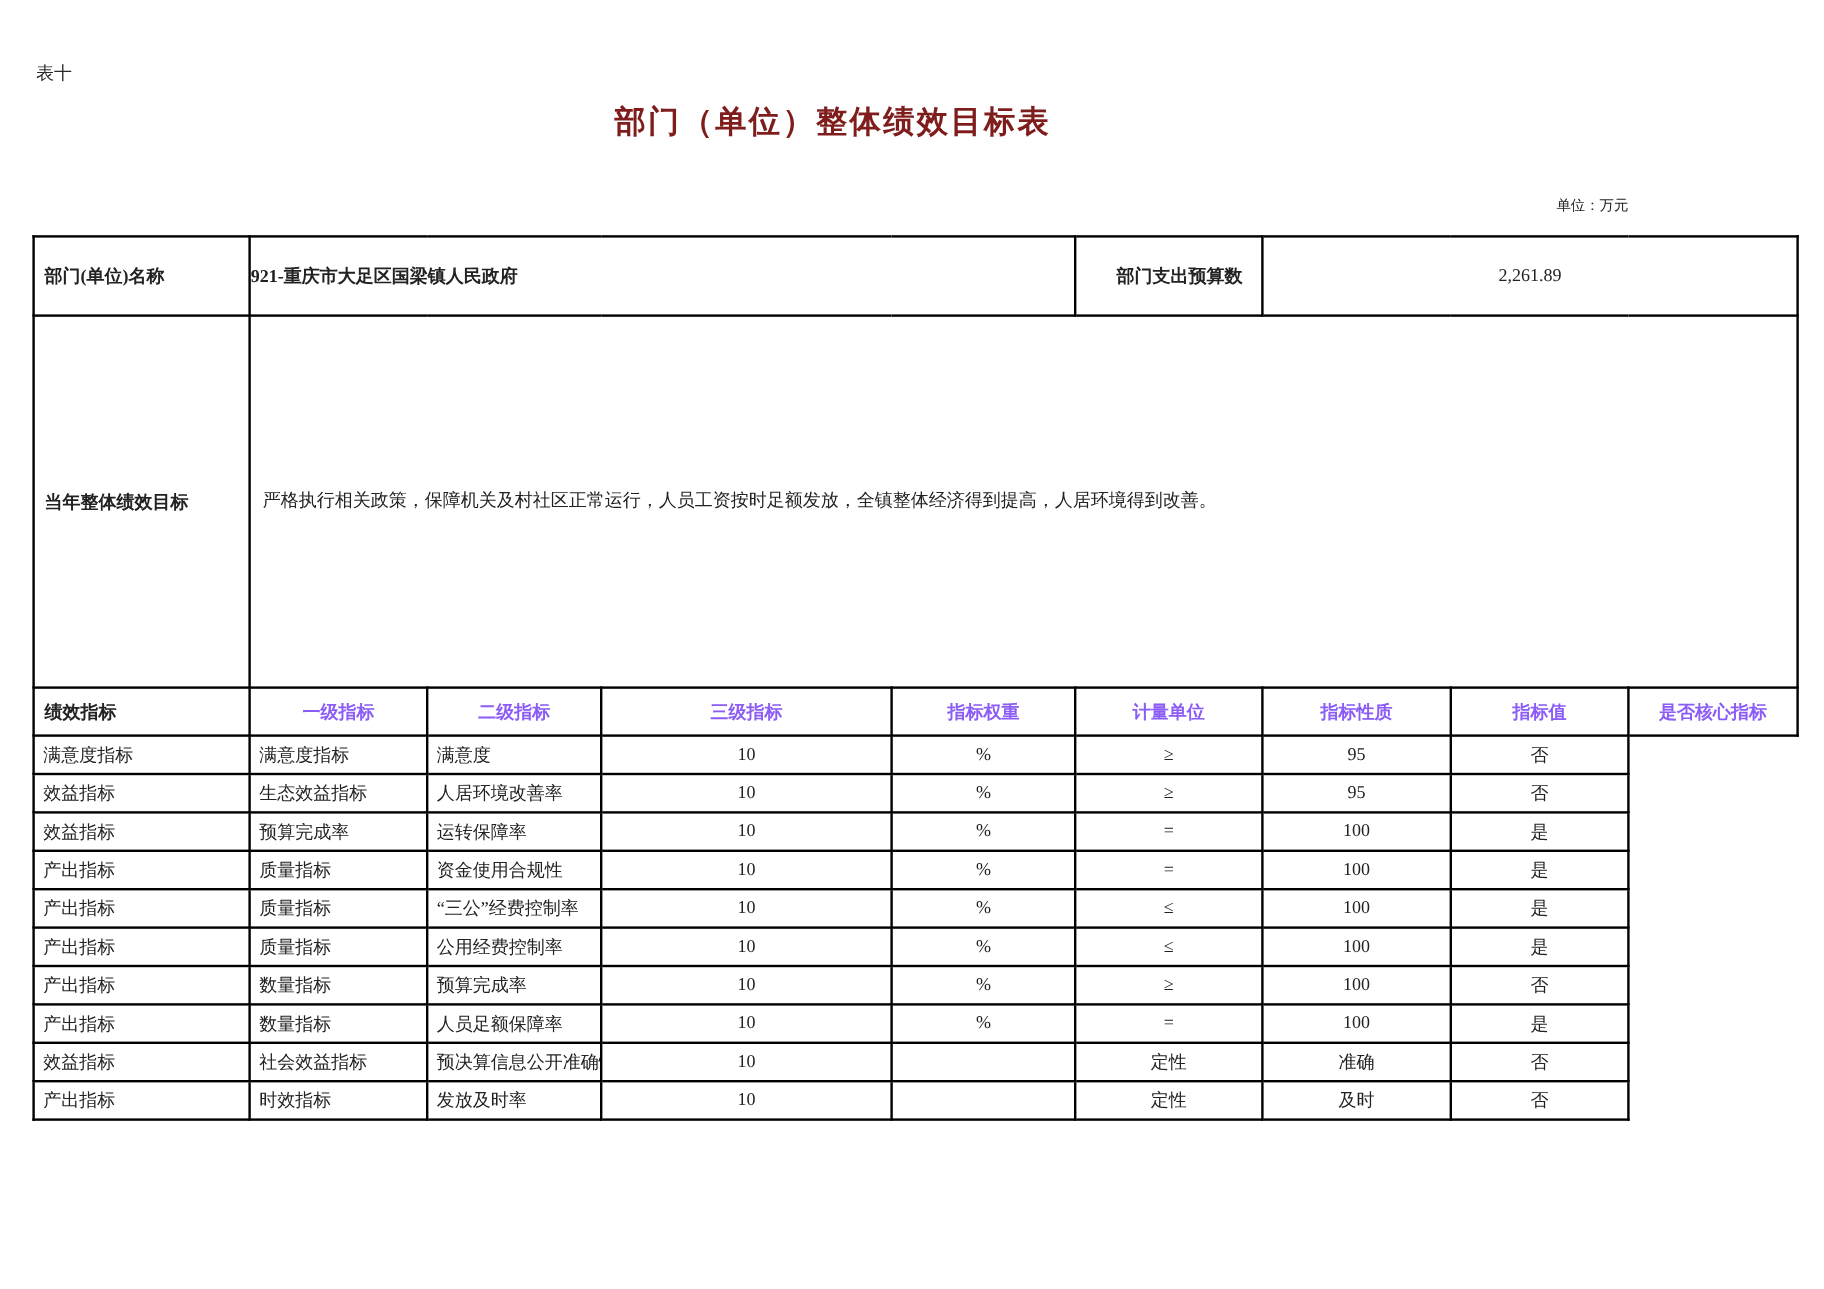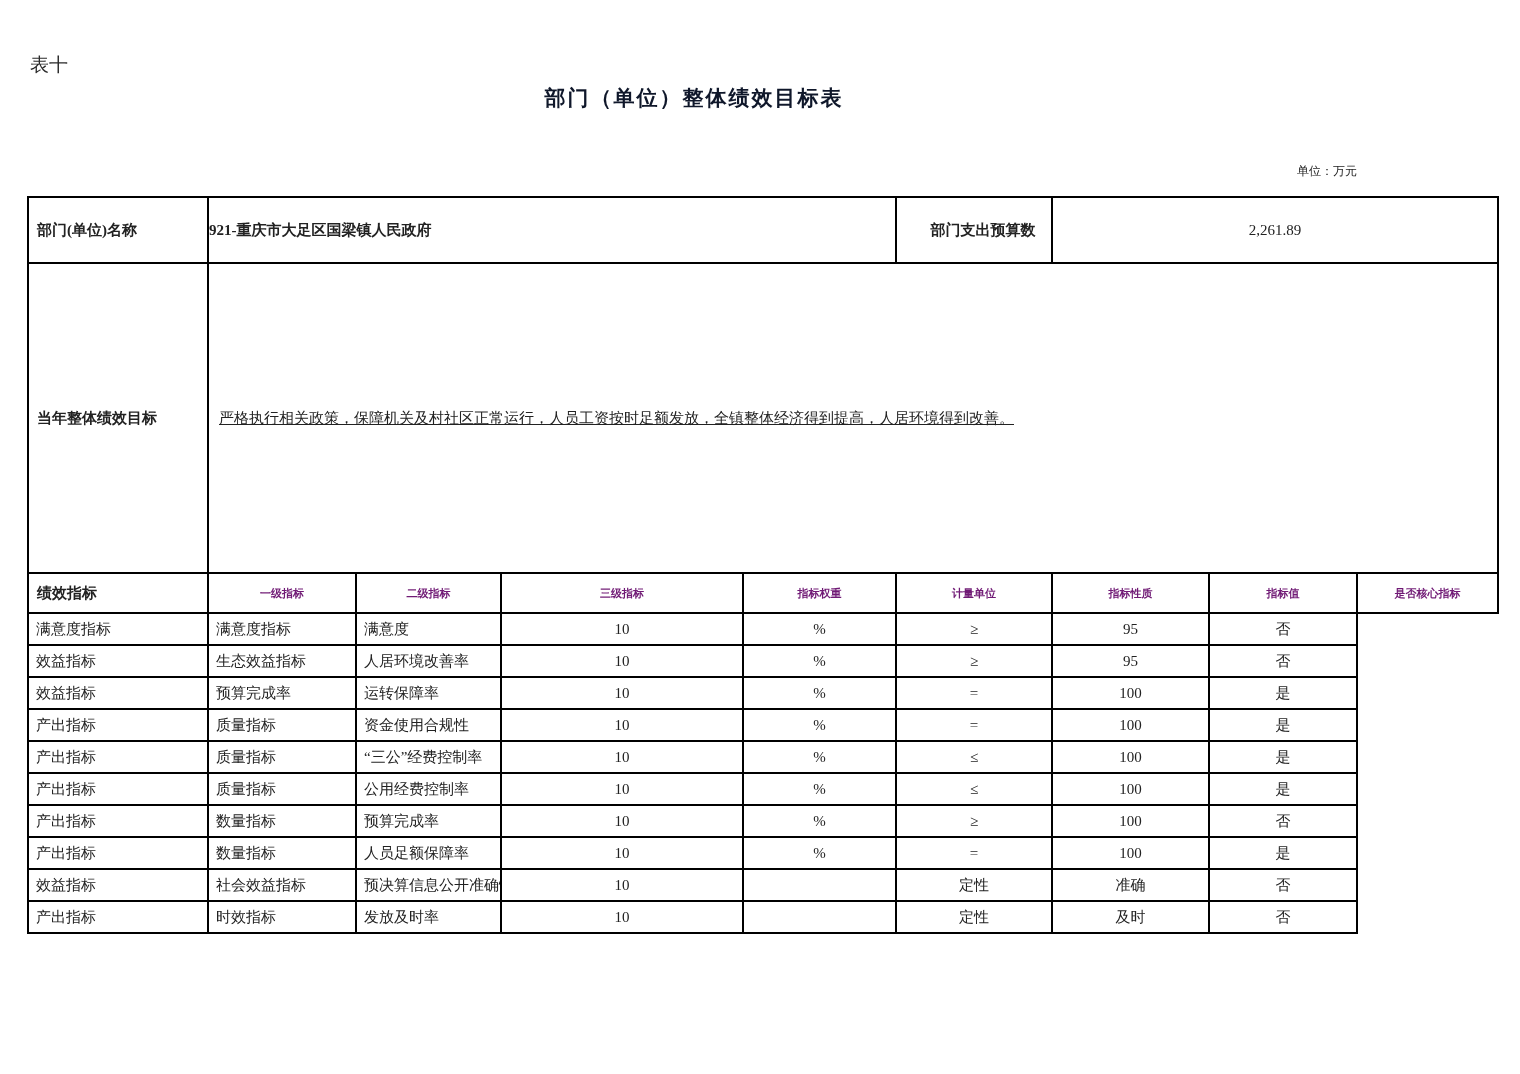--- a/index.html
+++ b/index.html
@@ -6,28 +6,28 @@
   html, body {
     width: 1520px; height: 1074px;
     background: #ffffff;
     color: #1c1c1c;
     font-family: "Liberation Serif", "DejaVu Serif", serif;
     overflow: hidden;
     position: relative;
   }
   .tag {
     position: absolute; left: 30px; top: 52px;
-    font-size: 19px; color: #2a2a2a;
+    font-size: 15px; color: #2a2a2a;
   }
   .title-wrap {
     position: absolute; left: 0; top: 84px; width: 1388px;
     text-align: center;
   }
   .title {
-    font-size: 21px; font-weight: bold; letter-spacing: 2px; color: #0f172a;
+    font-size: 26px; font-weight: bold; letter-spacing: 2px; color: #7f1d1d;
   }
   .unit-note {
     position: absolute; left: 0; top: 163px; width: 1497px;
     text-align: right; padding-right: 140px;
     font-size: 12px; color: #222;
   }
   table.main {
     position: absolute; left: 27px; top: 196px;
     border-collapse: collapse;
     table-layout: fixed;
@@ -54,24 +54,23 @@
   .val-name {
     font-weight: bold; font-size: 17px; color: #111;
     text-align: left; padding-left: 0;
   }
   .val-num { text-align: center; font-size: 16px; color: #222; }
   .goal-cell {
     font-size: 15px; color: #333;
     text-align: left; padding: 6px 10px;
     white-space: normal; vertical-align: middle;
     line-height: 1.5;
-    text-decoration: underline;
   }
   table.main th {
-    font-weight: bold; font-size: 11px; color: #701a75;
+    font-weight: bold; font-size: 15px; color: #8b5cf6;
     text-align: center;
   }
   td.al { text-align: left; padding-left: 7px; }
   td.ac { text-align: center; }
 </style>
 </head>
 <body>
 
 <div class="tag">表十</div>
 

